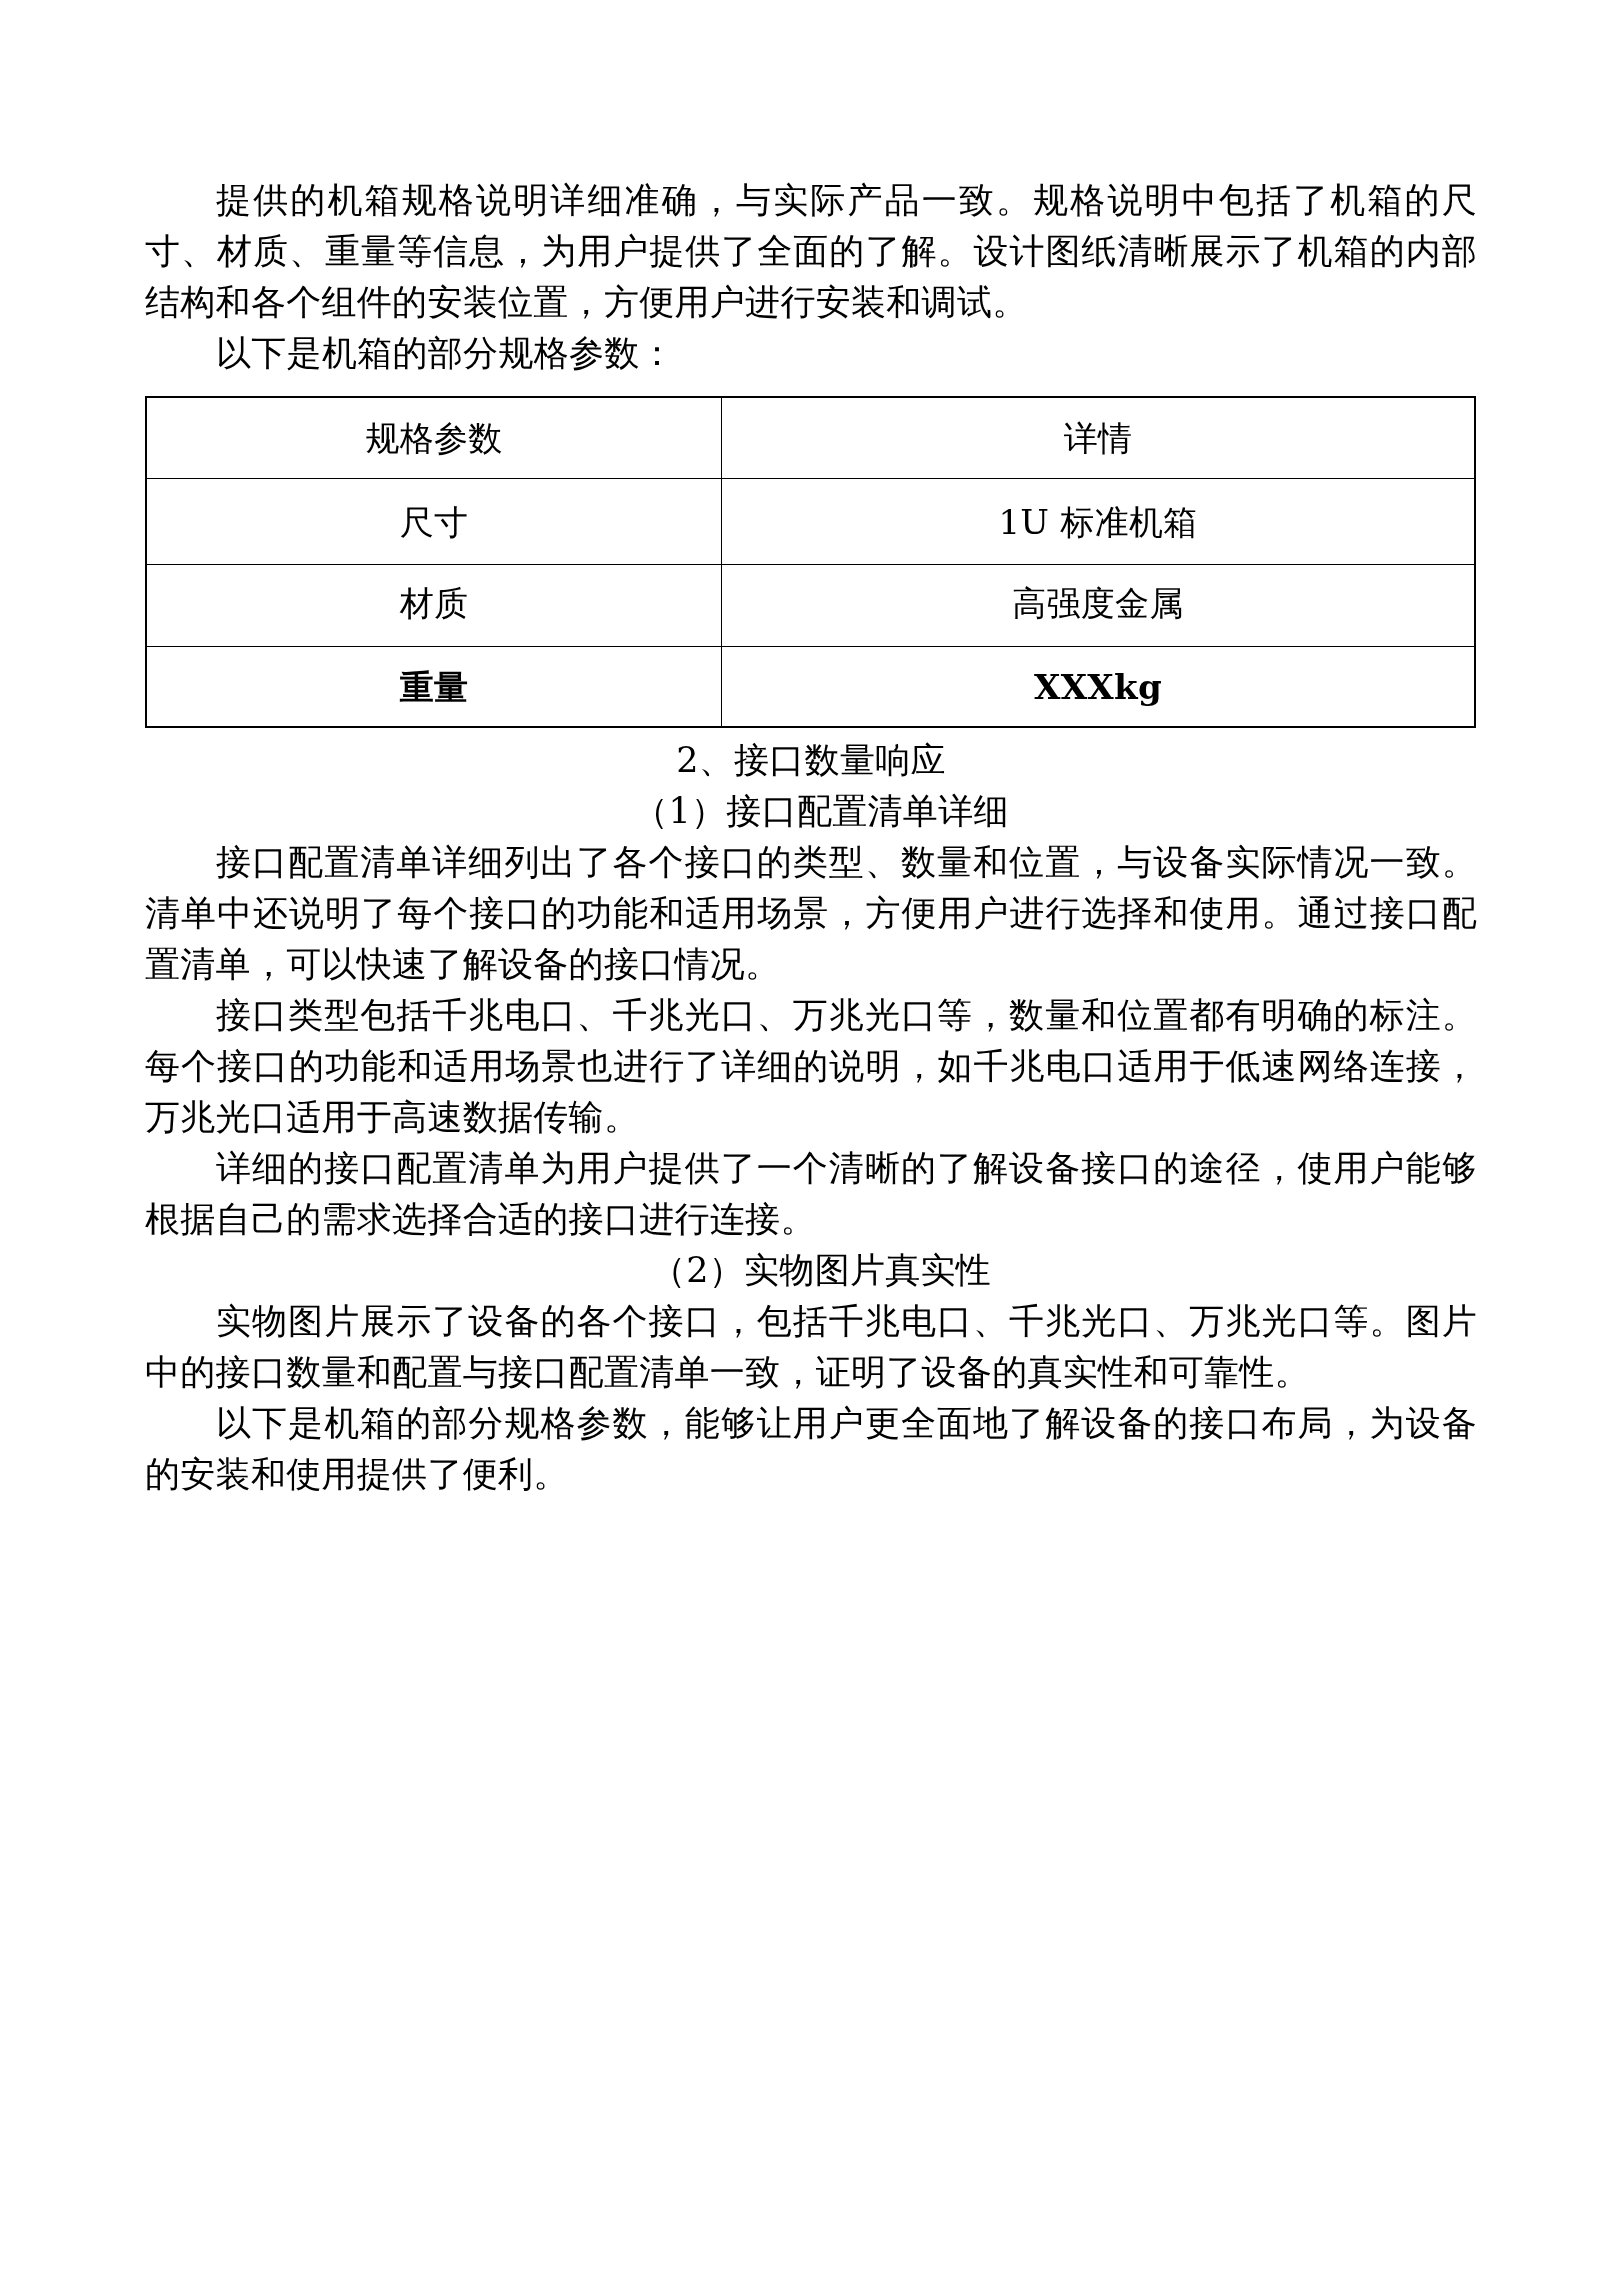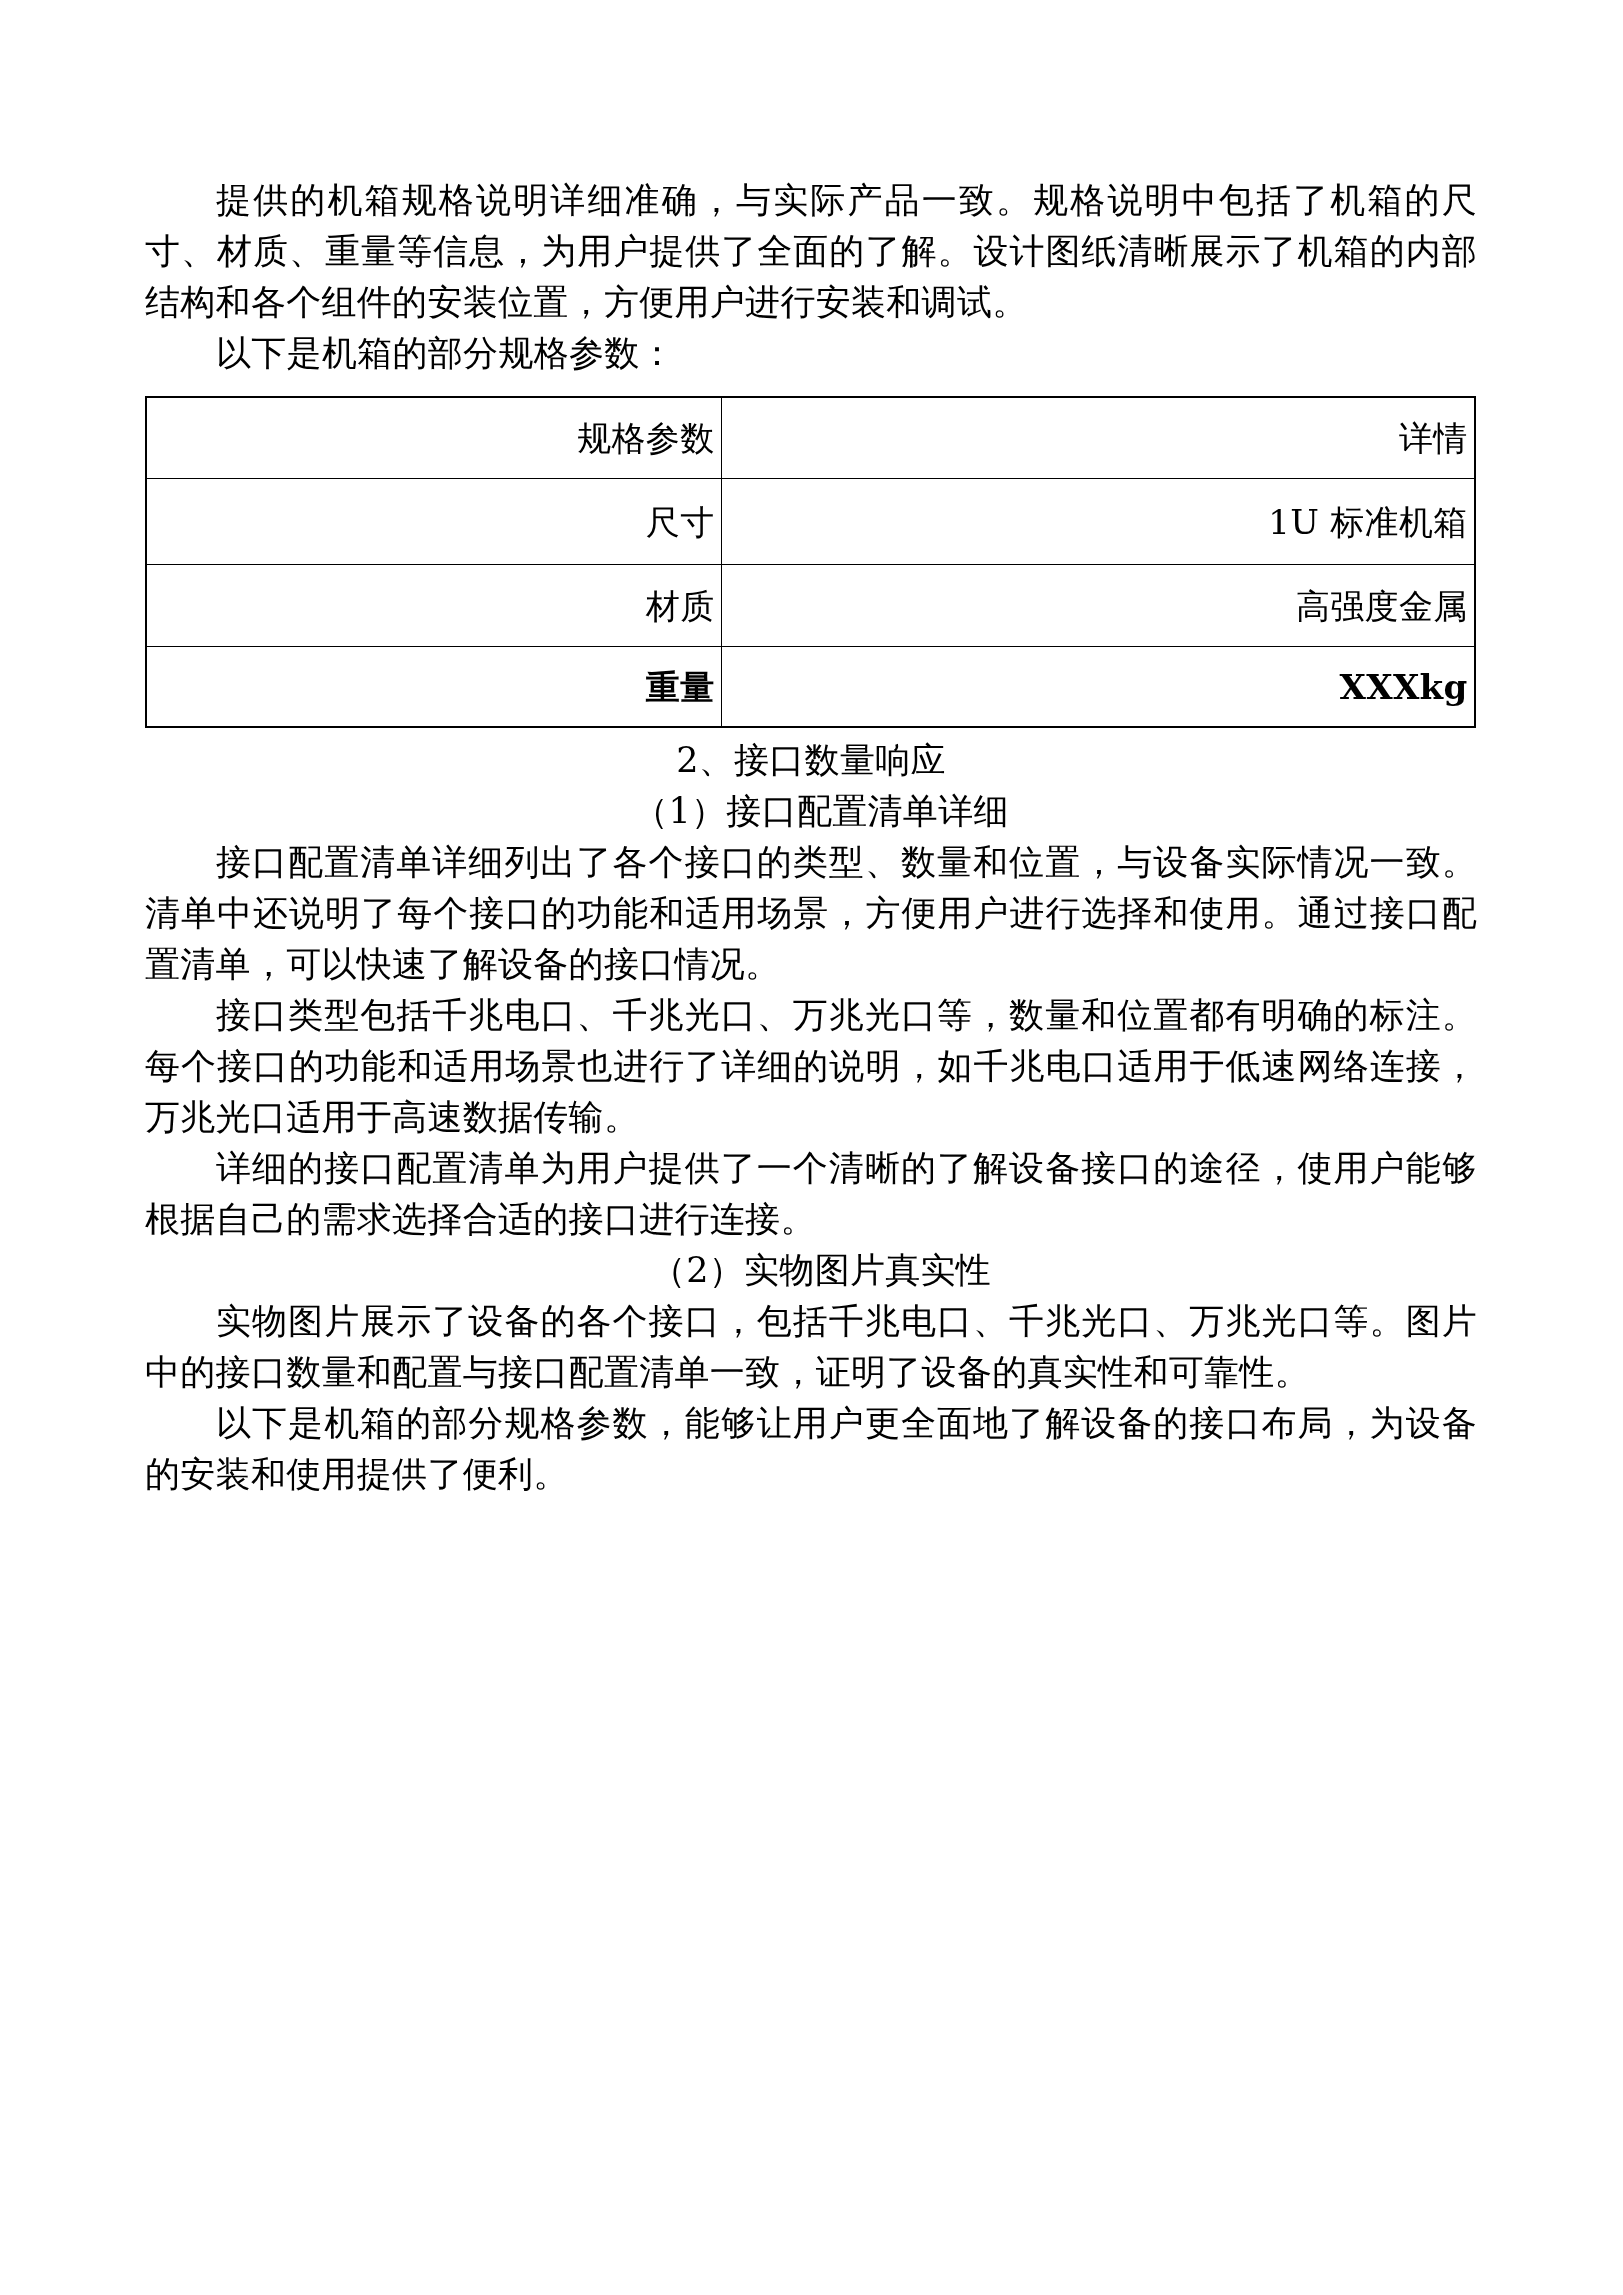--- a/index.html
+++ b/index.html
@@ -66,34 +66,34 @@
     width: 1331px;
     table-layout: fixed;
     border: 2.6px solid #000000;
   }
 
   table.spec-table col.c1 { width: 43.3%; }
   table.spec-table col.c2 { width: 56.7%; }
 
   table.spec-table td {
     border: 1.3px solid #000000;
-    text-align: right;
+    text-align: center;
     vertical-align: middle;
     height: 80px;
     padding: 0 6.5px;
     font-family: "DejaVu Serif", "Liberation Serif", serif;
     font-size: 34px;
     line-height: 46px;
     color: #000000;
     letter-spacing: 0.3px;
   }
 
   table.spec-table tr:first-child td { height: 80px; }
   table.spec-table tr:nth-child(2) td { height: 85px; }
-  table.spec-table tr:nth-child(3) td { height: 81px; }
+  table.spec-table tr:nth-child(3) td { height: 81px; font-family: Liberation Mono, monospace; }
   table.spec-table tr:last-child td { height: 79px; font-weight: bold; }
 </style>
 </head>
 <body>
 
 <div class="page">
   <div class="content">
 
     <p class="para indent">提供的机箱规格说明详细准确，与实际产品一致。规格说明中包括了机箱的尺寸、材质、重量等信息，为用户提供了全面的了解。设计图纸清晰展示了机箱的内部结构和各个组件的安装位置，方便用户进行安装和调试。</p>
 

